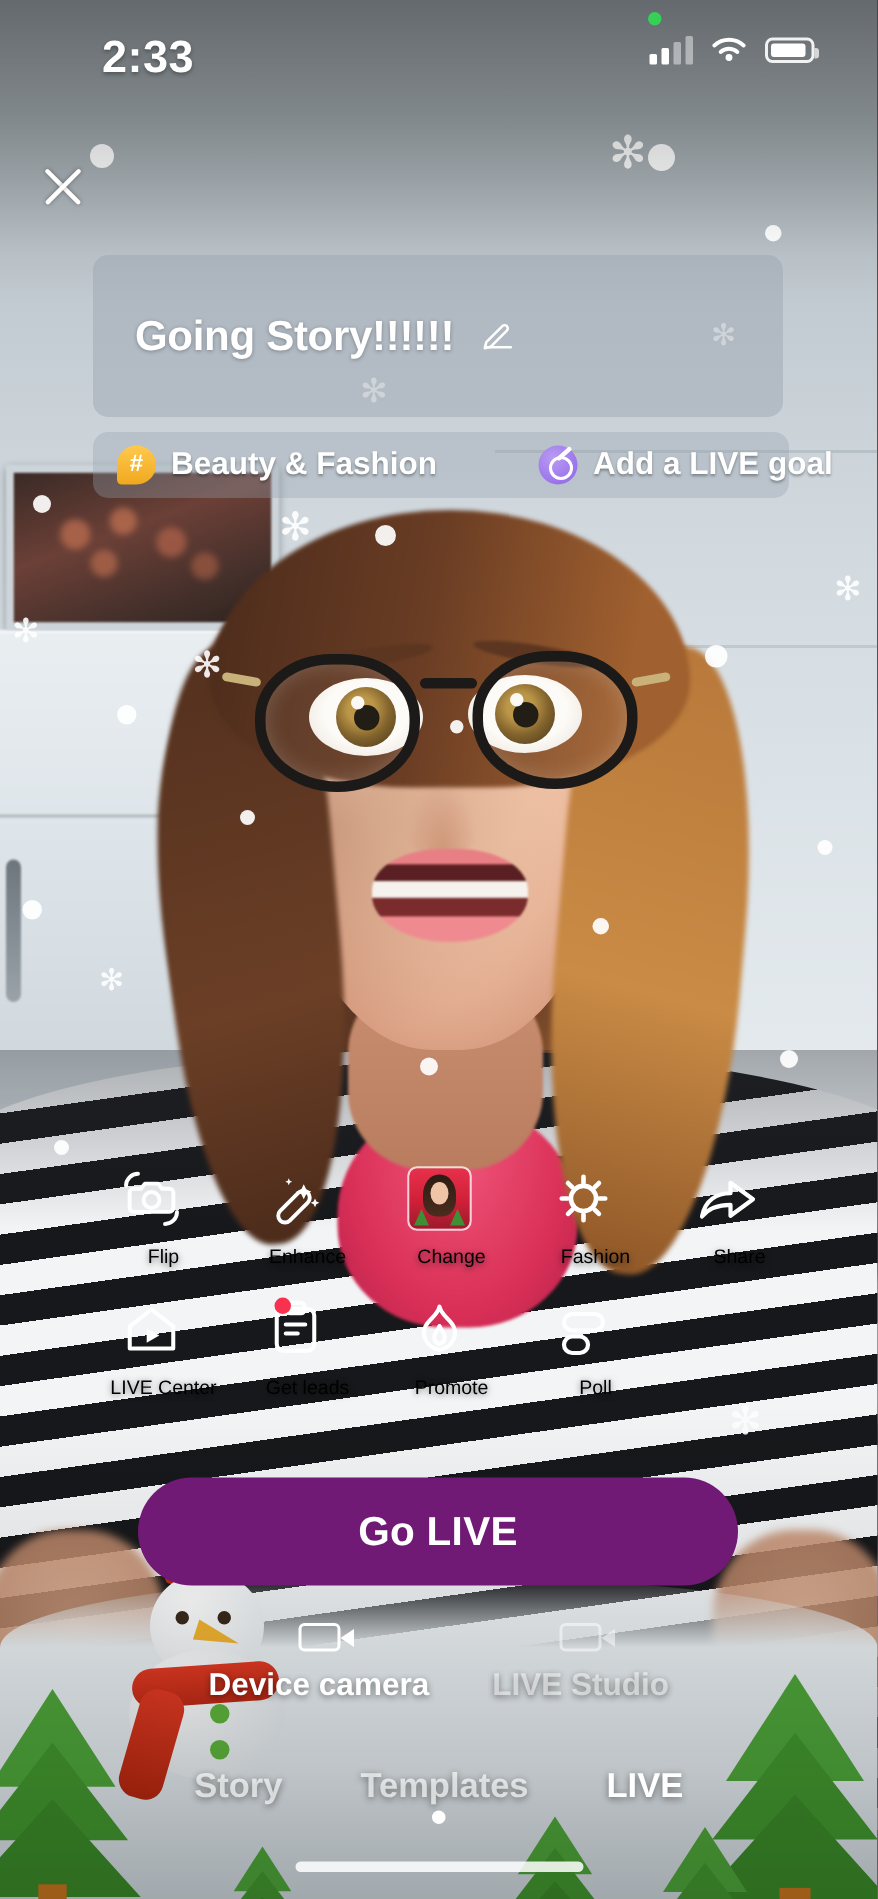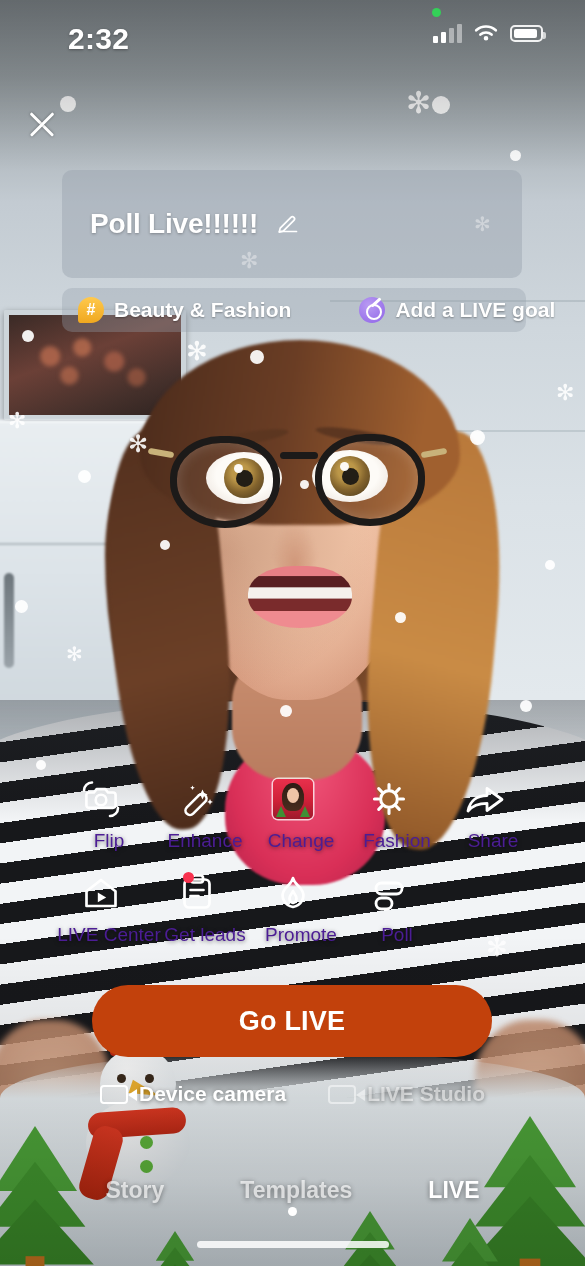--- a/index.html
+++ b/index.html
@@ -304,57 +304,57 @@
   .goal-icon::after{
     content:""; position:absolute; left:11px; top:4px; width:12px; height:2.5px; background:#fff;
     transform:rotate(-42deg); border-radius:2px;
   }
 
   
   .tools{ position:absolute; left:0; right:0; top:776px; z-index:18; }
   .tool-row{ display:flex; justify-content:center; gap:0; }
   .tool{ width:96px; display:flex; flex-direction:column; align-items:center; cursor:pointer; position:relative; }
   .tool .ico{ height:46px; display:flex; align-items:center; justify-content:center; position:relative; }
-  .tool .tlabel{ margin-top:8px; color:#4c1d95; font-size:19px; font-weight:500; text-shadow:0 1px 4px rgba(0,0,0,.55); white-space:nowrap;padding-left:17px; }
+  .tool .tlabel{ margin-top:8px; color:#000000; font-size:13px; font-weight:500; text-shadow:0 1px 4px rgba(0,0,0,.55); white-space:nowrap;padding-left:17px; }
   .tool-row.second{ margin-top:18px; }
   .effects-thumb{
     width:40px; height:40px; border-radius:5px; overflow:hidden; position:relative;
     background:linear-gradient(180deg,#e8304c 0%, #cf2038 55%, #9d1a2c 100%);
     box-shadow:0 0 0 1.5px rgba(255,255,255,.75);
   }
   .effects-thumb .hairE{ position:absolute; left:9px; top:4px; width:22px; height:28px; border-radius:48% 48% 40% 40%;
     background:linear-gradient(180deg,#2d1b13,#4a2d1e); }
   .effects-thumb .faceE{ position:absolute; left:14px; top:9px; width:12px; height:15px; border-radius:50%;
     background:#f0c4a6; }
   .effects-thumb .t1,.effects-thumb .t2{ position:absolute; bottom:2px; width:0; height:0;
     border-left:5px solid transparent; border-right:5px solid transparent; border-bottom:11px solid #3f8f34; }
   .effects-thumb .t1{ left:3px; } .effects-thumb .t2{ right:3px; }
   .reddot{ position:absolute; right:22px; top:2px; width:11px; height:11px; border-radius:50%; background:#f8314e; }
 
   
   .golive{
     position:absolute; left:92px; top:985px; width:400px; height:72px; z-index:18;
-    background:#c2410c; border-radius:36px; display:flex; align-items:center; justify-content:center;
+    background:#701a75; border-radius:36px; display:flex; align-items:center; justify-content:center;
     color:#fff; font-size:27px; font-weight:bold; cursor:pointer; letter-spacing:.2px;
   }
 
   
   .sources{ position:absolute; left:0; right:0; top:1082px; display:flex; justify-content:center; gap:42px; z-index:18; }
-  .source{ display:flex; align-items:center; gap:11px; cursor:pointer; }
+  .source{ display:flex; align-items:center; gap:11px; cursor:pointer;flex-direction:column; }
   .source .slabel{ font-size:21px; font-weight:bold; text-shadow:0 1px 4px rgba(0,0,0,.45); white-space:nowrap; }
   .source.active .slabel{ color:#fff; }
   .source.inactive .slabel{ color:rgba(255,255,255,.55); }
   .cam-ico{ width:28px; height:19px; border:2.4px solid #fff; border-radius:4px; position:relative; }
   .cam-ico::after{ content:""; position:absolute; right:-11px; top:2px; width:0; height:0;
     border-top:6px solid transparent; border-bottom:6px solid transparent; border-right:9px solid #fff; }
   .source.inactive .cam-ico{ border-color:rgba(255,255,255,.5); }
   .source.inactive .cam-ico::after{ border-right-color:rgba(255,255,255,.5); }
 
   
-  .modes{ position:absolute; left:0; right:0; bottom:62px; display:flex; align-items:center; justify-content:center; gap:76px; z-index:18; }
+  .modes{ position:absolute; left:0; right:0; bottom:62px; display:flex; align-items:center; justify-content:center; gap:52px; z-index:18; }
   .mode{ font-size:23px; font-weight:bold; cursor:pointer; text-shadow:0 1px 5px rgba(0,0,0,.45); white-space:nowrap; }
   .mode.dim{ color:rgba(255,255,255,.68); }
   .mode.active{ color:#fff; }
   .mode-dot{ position:absolute; left:288px; bottom:50px; width:9px; height:9px; border-radius:50%; background:#fff; z-index:18; }
   .home-bar{ position:absolute; left:50%; transform:translateX(-50%); bottom:18px; width:192px; height:7px;
              border-radius:4px; background:rgba(255,255,255,.85); z-index:18; }
 </style>
 </head>
 <body>
 
@@ -470,21 +470,21 @@
       <div class="star" style="left:556px; top:382px; font-size:22px;">✻</div>
       <div class="star" style="left:486px; top:934px; font-size:26px;">✻</div>
       <div class="star" style="left:66px;  top:644px; font-size:20px;">✻</div>
     </div>
 
     <div class="scrim-top"></div>
     <div class="scrim-bot"></div>
   </div>
 
   <div class="statusbar">
-    <div class="clock">2:32</div>
+    <div class="clock">2:33</div>
     <div class="greendot"></div>
     <div class="sysicons">
       <div class="bars">
         <span></span>
           <span></span>
           <span></span>
           <span></span>
       </div>
       <svg width="26" height="19" viewBox="0 0 26 19">
         <path d="M13 16.6a2.3 2.3 0 100-4.6 2.3 2.3 0 000 4.6z" fill="#fff"></path>
@@ -494,21 +494,21 @@
       <div class="batt">
           <i></i>
         </div>
     </div>
   </div>
 
   <div class="close-btn"></div>
 
   <div class="title-card">
     <div class="title-text">
-      <span>Poll Live!!!!!!</span>
+      <span>Going Story!!!!!!</span>
       <svg class="pencil" viewBox="0 0 24 24">
         <path d="M3.5 19.5h17" stroke="#fff" stroke-width="1.7" stroke-linecap="round" fill="none"></path>
         <path d="M4.2 16.1L14.9 5.4a2.1 2.1 0 013 3L7.2 19.1l-4 1 1-4z" stroke="#fff" stroke-width="1.7" fill="none" stroke-linejoin="round"></path>
       </svg>
     </div>
   </div>
 
   <div class="chip-row">
     <div class="chip">
       <div class="hash-icon">#</div>

